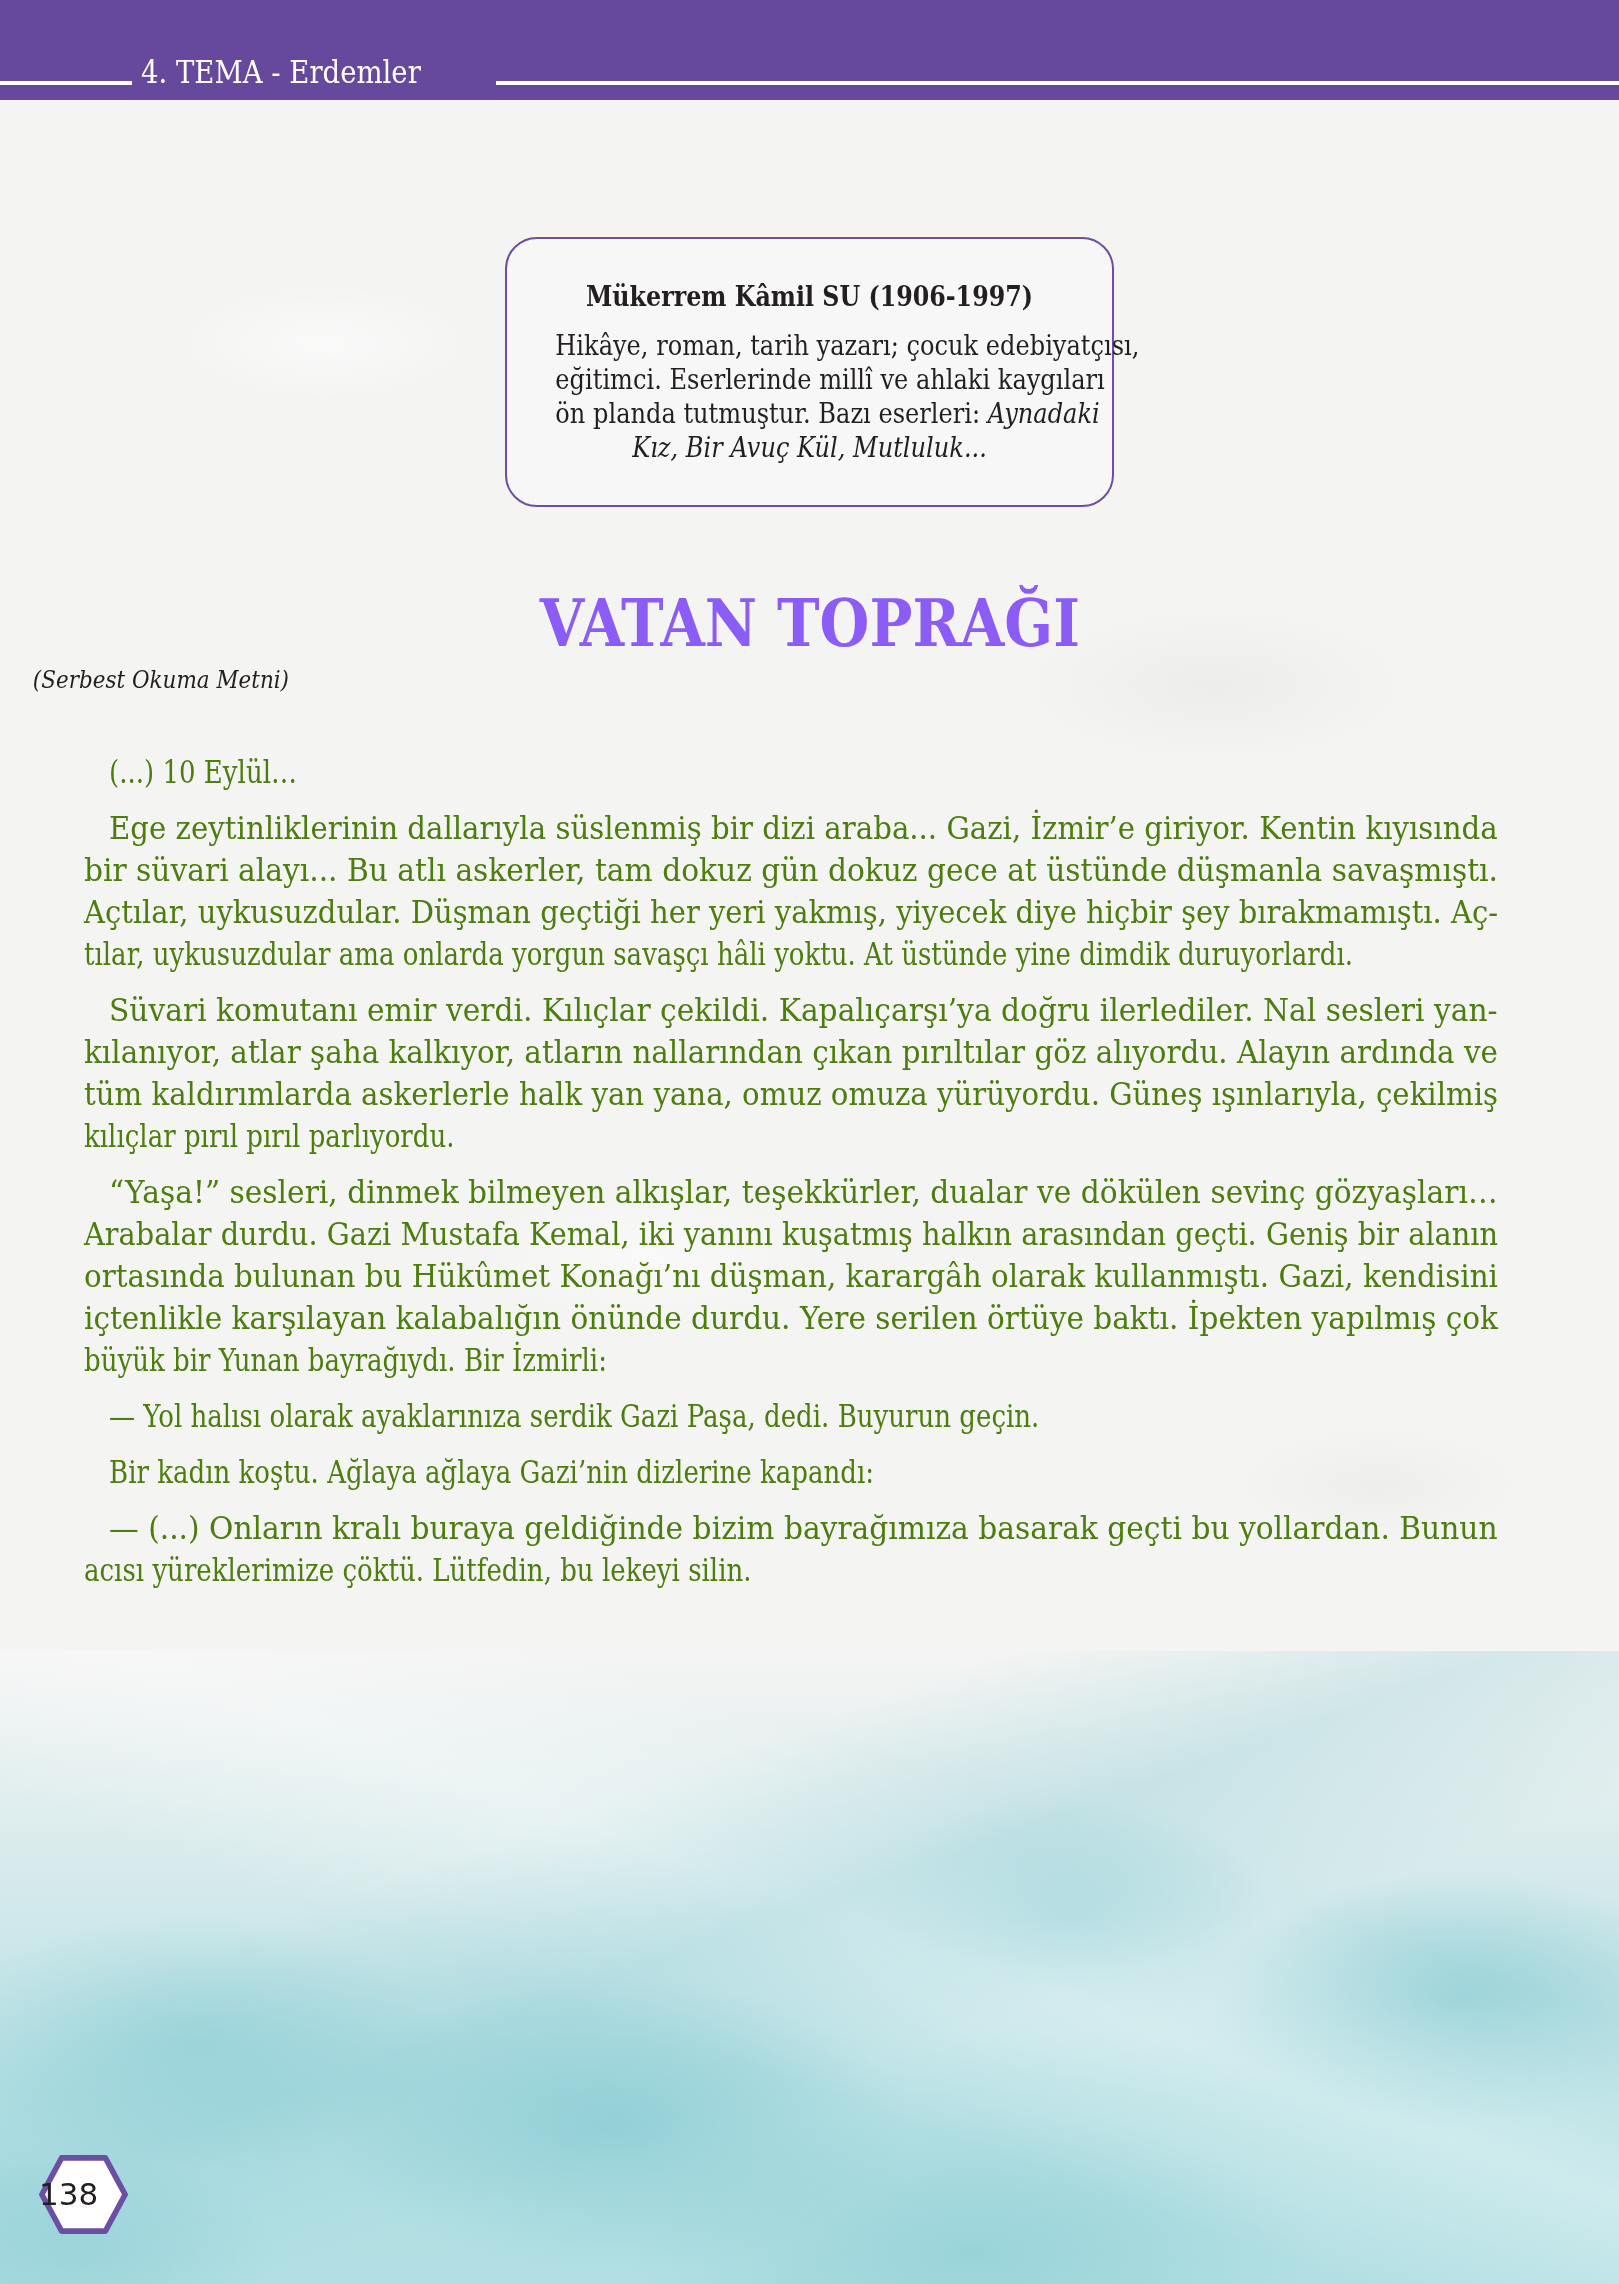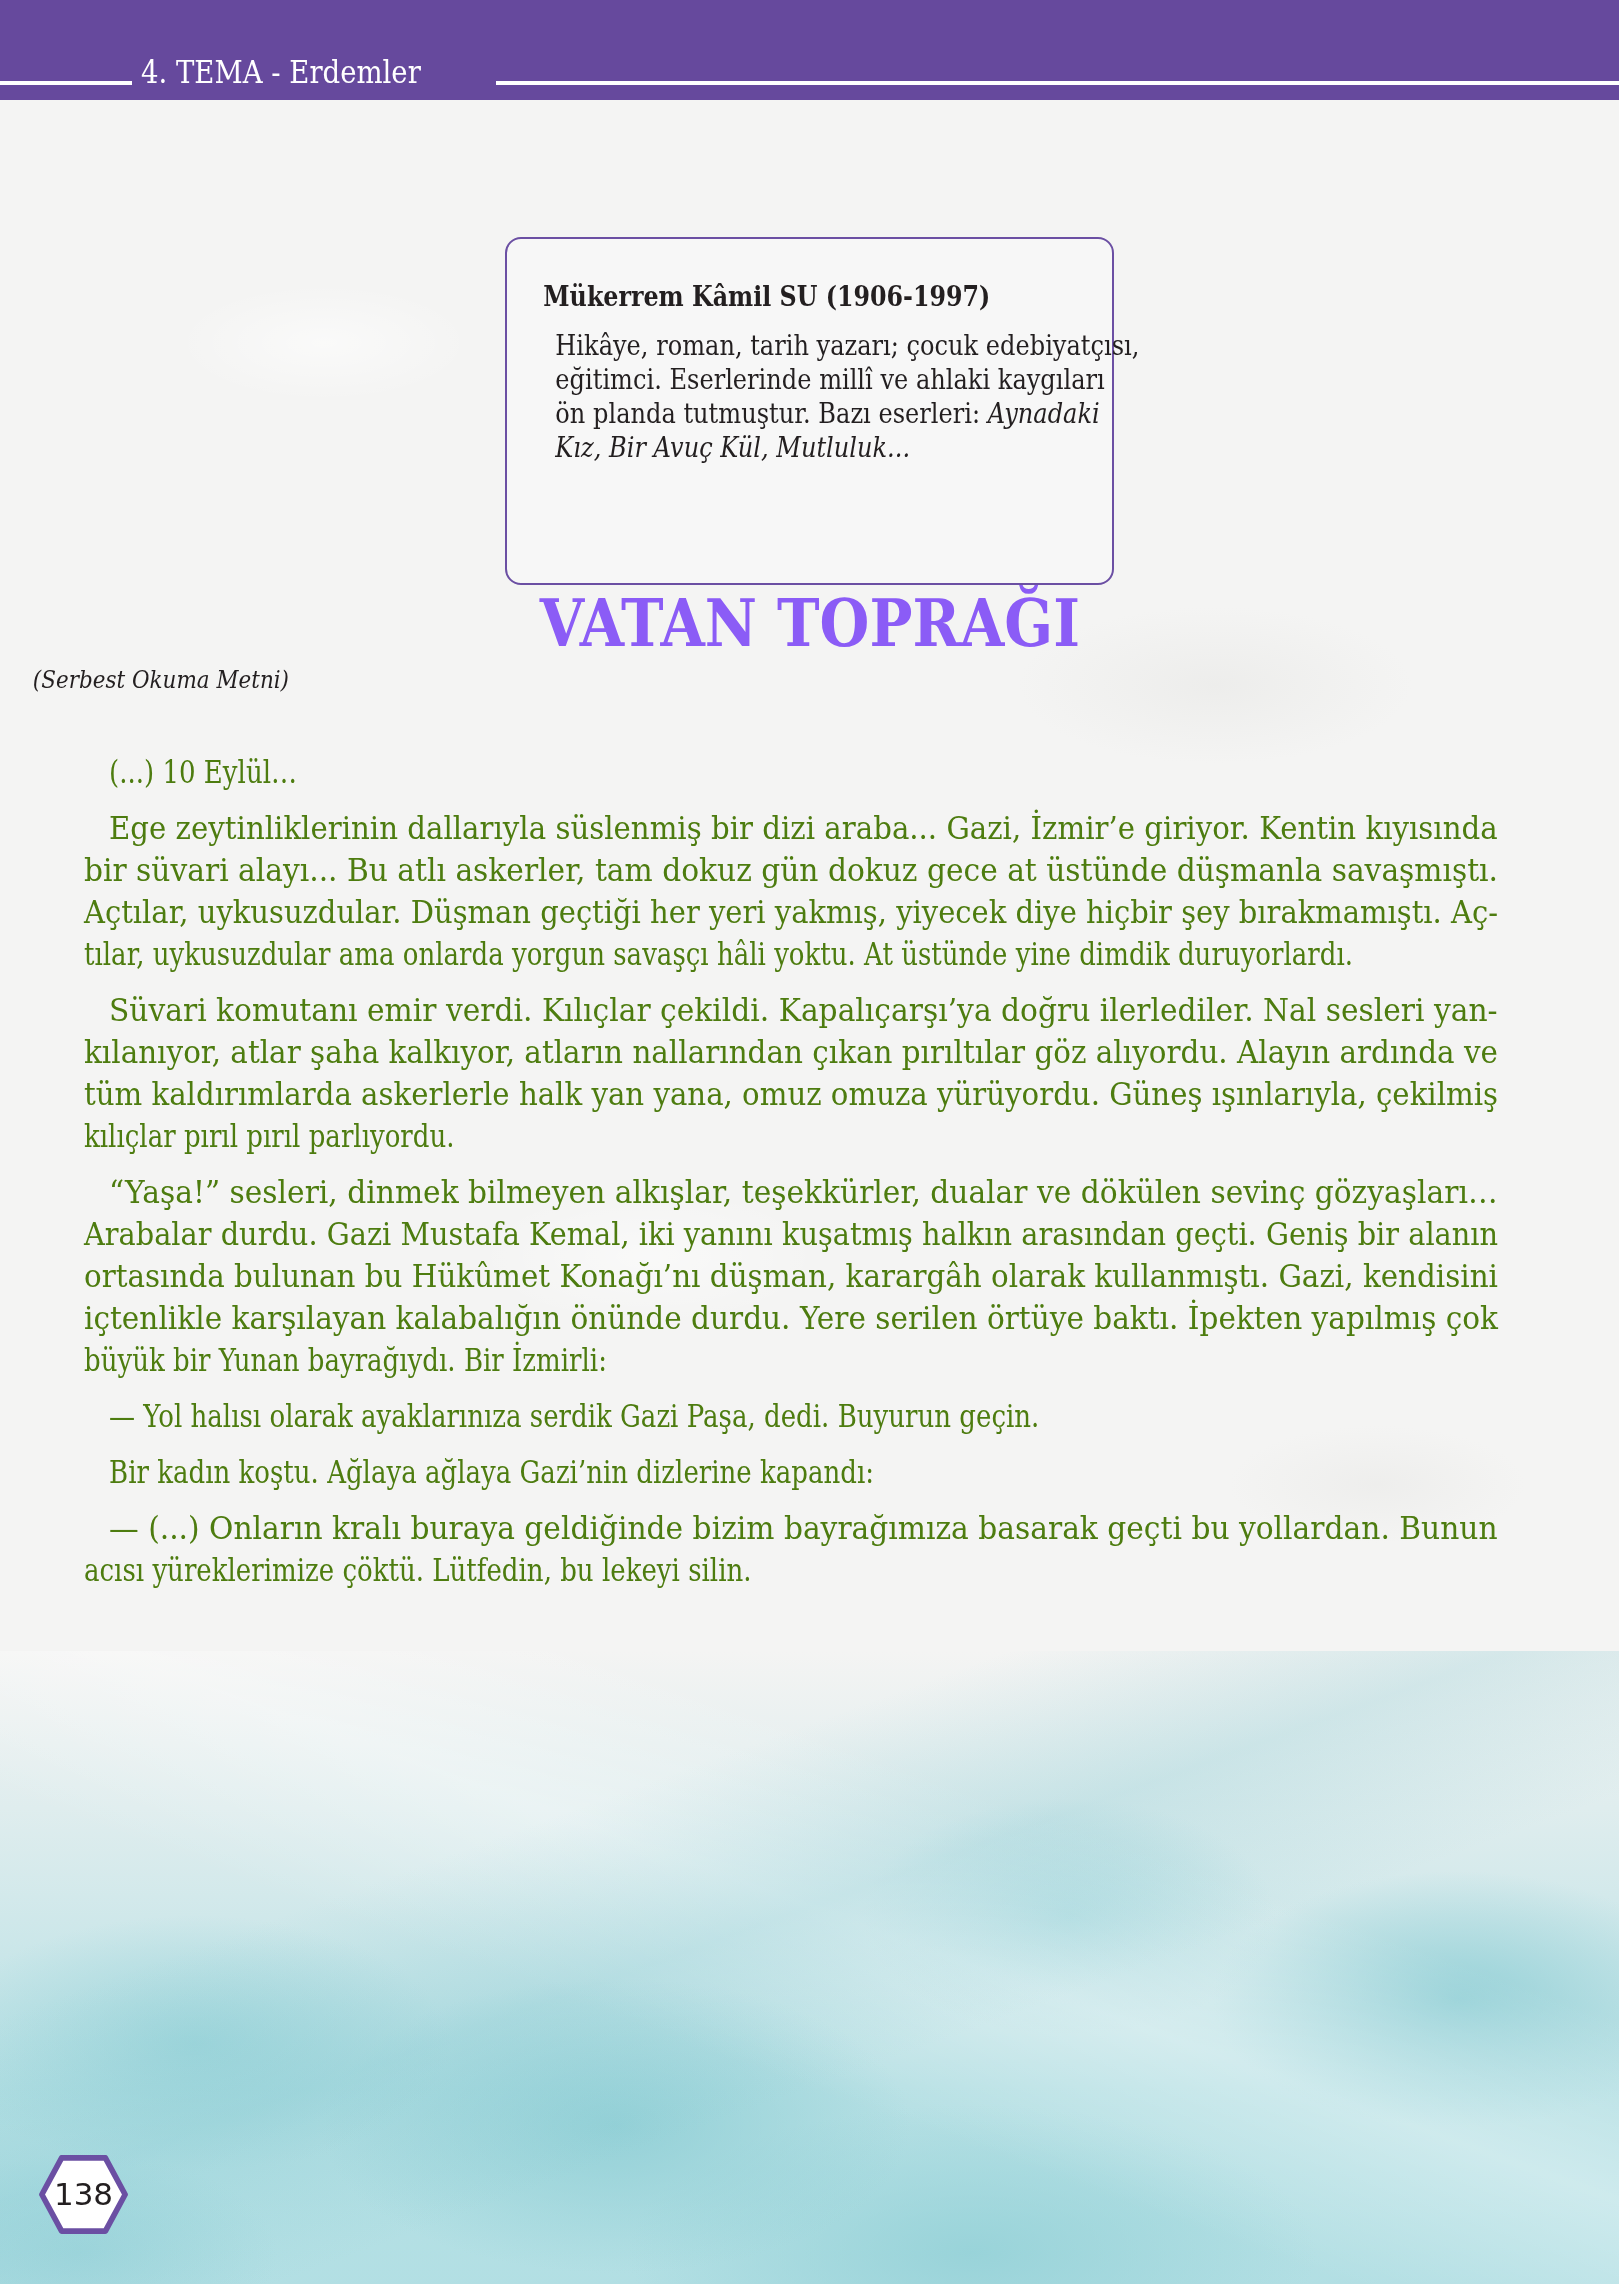--- a/index.html
+++ b/index.html
@@ -49,24 +49,25 @@
   .header-rule.right { left: 496px; right: 0; }
   .header-title {
     position: absolute; left: 141px; top: 51px; height: 42px;
     font-family: "DejaVu Serif", serif; font-size: 32px; color: #ffffff;
     letter-spacing: 0px; white-space: nowrap; line-height: 42px;
     transform: scaleX(0.86); transform-origin: left center;
   }
 
   
   .author-box {
-    position: absolute; left: 505px; top: 237px; width: 609px; height: 348px;
+    position: absolute; left: 505px; top: 237px; width: 609px; height: 270px;
     box-sizing: border-box;
-    border: 2.8px solid #6b4fa3; border-radius: 16px;
+    border: 2.8px solid #6b4fa3; border-radius: 32px;
     background: rgba(247,247,247,0.85);
+    text-align: center;
   }
   .author-name {
     position: absolute; left: 0; right: 0; top: 42px;
     font-family: "DejaVu Serif", serif; font-weight: bold; font-size: 27px;
     transform: scaleX(0.88);
   }
   .author-bio {
     position: absolute; left: 7px; right: 7px; top: 90px;
     font-family: "DejaVu Serif", serif; font-size: 28px; line-height: 34px;
   }
@@ -98,21 +99,21 @@
   }
   .line .t { display: inline-block; transform-origin: left center; }
   .indent { padding-left: 25px; }
 
   
   .page-badge {
     position: absolute; left: 39px; top: 2155px; width: 89px; height: 79px;
   }
   .page-badge svg { position: absolute; left: 0; top: 0; }
   .page-num {
-    position: absolute; left: 0; right: 0; top: 19.7px; text-align: center;
+    position: absolute; left: 0; right: 0; top: 19.7px; text-align: left;
     font-family: "DejaVu Sans", sans-serif; font-size: 31px; line-height: 39px; color: #231f20;
   }
 </style>
 </head>
 <body>
 
 <div class="paper-texture"></div>
 <div class="watercolor"></div>
 
 <div class="header-band">

